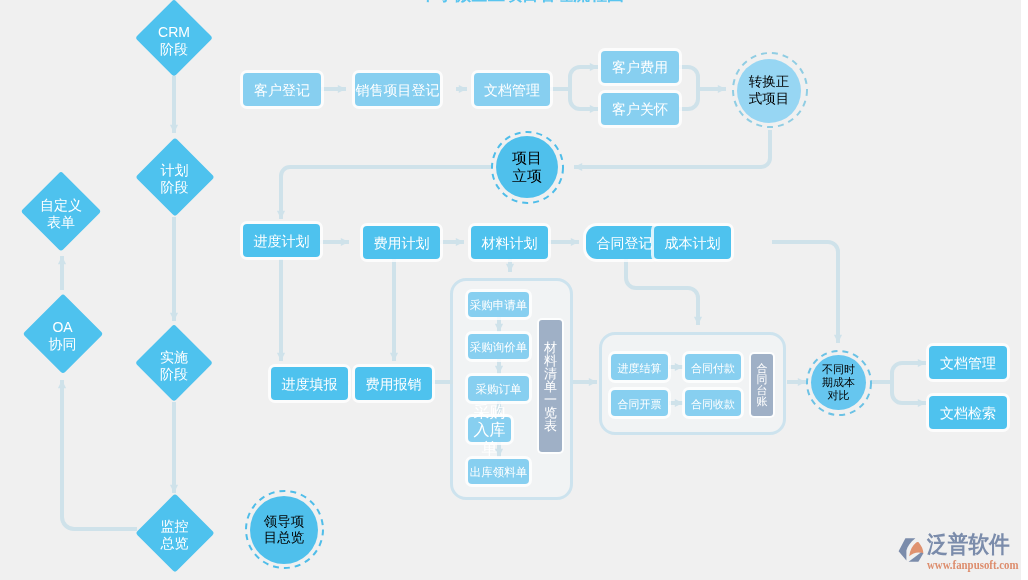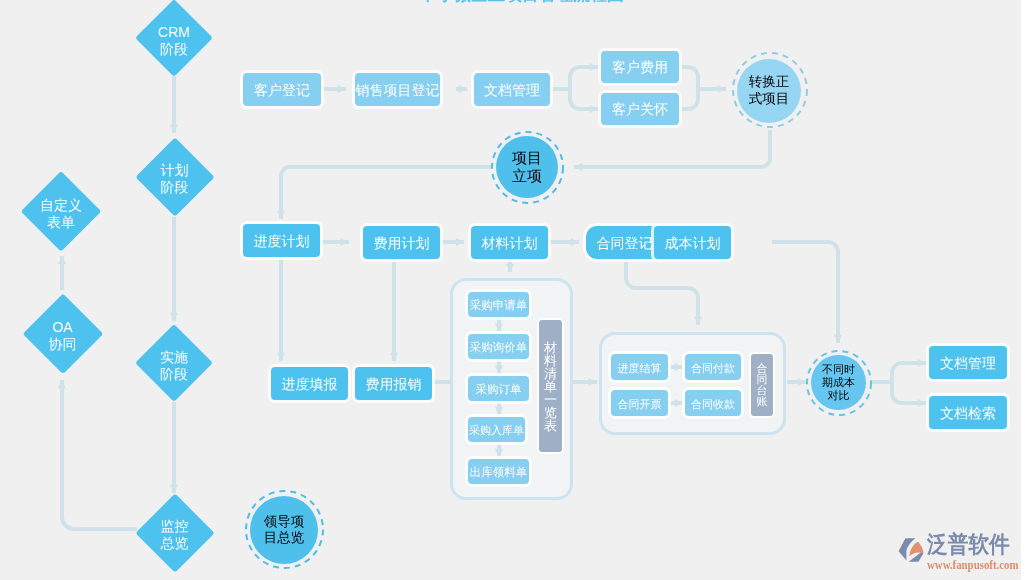--- a/index.html
+++ b/index.html
@@ -181,21 +181,21 @@
   <div class="node box dark" style="left:586px;top:226px;width:77px;height:33px;border-radius:11px;">合同登记</div>
   <div class="node box dark" style="left:654px;top:226px;width:77px;height:33px;">成本计划</div>
 
   <div class="node box dark" style="left:243px;top:367px;width:77px;height:33px;margin-left:28px;">进度填报</div>
   <div class="node box dark" style="left:355px;top:367px;width:77px;height:33px;">费用报销</div>
 
   <div class="panel" style="left:450px;top:278px;width:123px;height:222px;"></div>
   <div class="node box" style="left:468px;top:292px;width:61px;height:25px;font-size:11.5px;">采购申请单</div>
   <div class="node box" style="left:468px;top:334px;width:61px;height:25px;font-size:11.5px;">采购询价单</div>
   <div class="node box" style="left:468px;top:376px;width:61px;height:25px;font-size:11.5px;">采购订单</div>
-  <div class="node box" style="left:468px;top:417px;width:57px;height:25px;font-size:11px;">采购入库单</div>
+  <div class="node box" style="left:468px;top:417px;width:43px;height:25px;font-size:16px;">采购入库单</div>
   <div class="node box" style="left:468px;top:459px;width:61px;height:25px;font-size:11.5px;">出库领料单</div>
   <div class="vbox" style="left:539px;top:320px;width:23px;height:132px;font-size:13px;">
       <i>材</i>
       <i>料</i>
       <i>清</i>
       <i>单</i>
       <i>一</i>
       <i>览</i>
       <i>表</i>
     </div>

